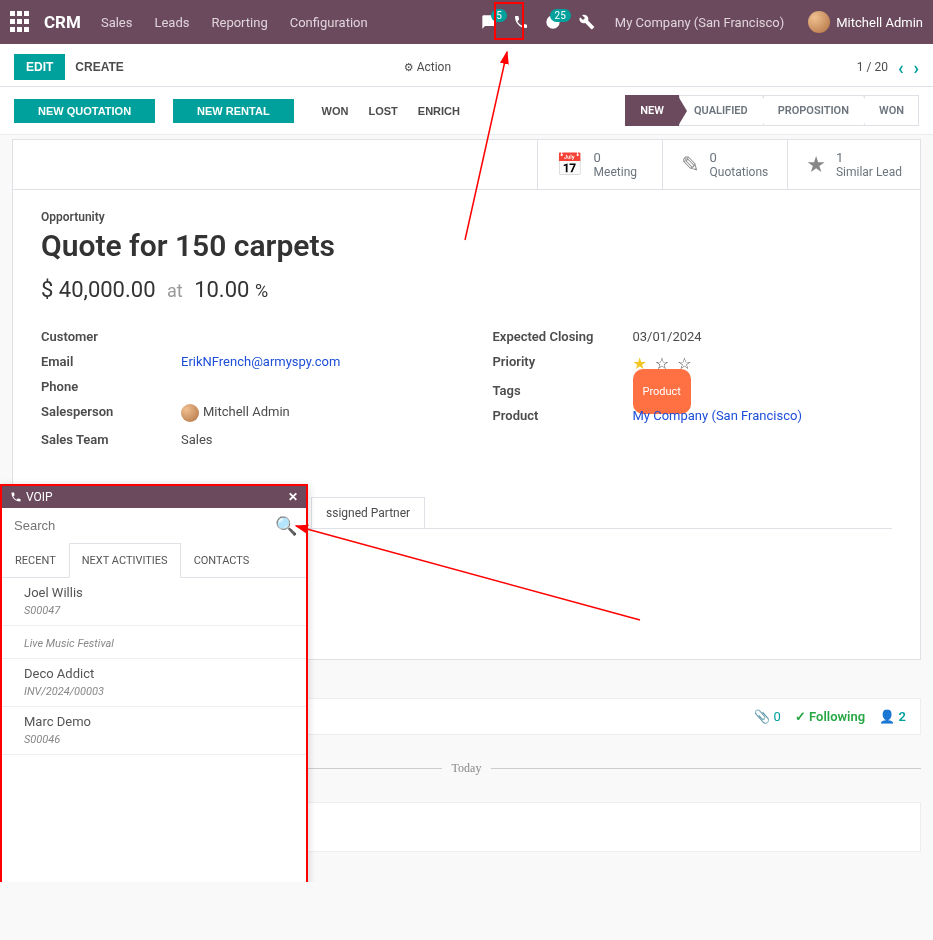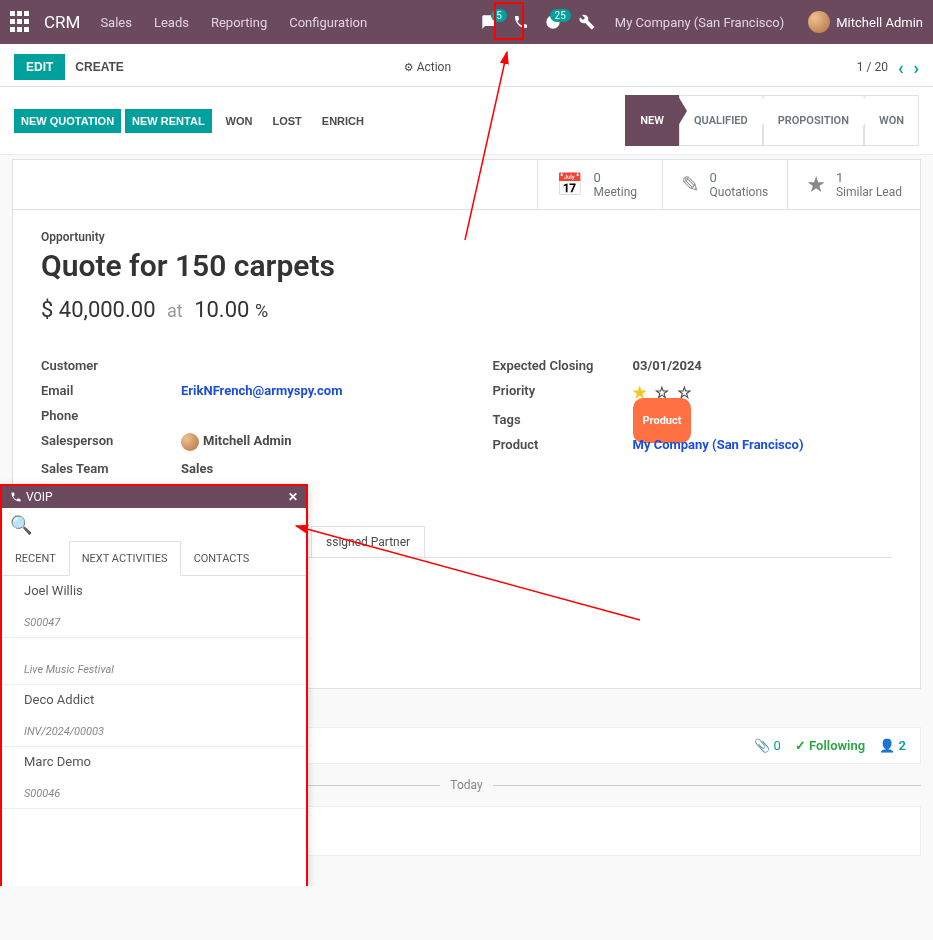--- a/index.html
+++ b/index.html
@@ -2,21 +2,21 @@
 <html><head>
 <meta charset="utf-8">
 <style>
   * { box-sizing: border-box; margin: 0; padding: 0; }
   body { font-family: -apple-system, BlinkMacSystemFont, "Segoe UI", Roboto, sans-serif; font-size: 13px; color: #4c4c4c; width: 933px; background: #f9f9f9; position: relative; }
   
   
   .navbar { background: #6b4a5e; height: 44px; display: flex; align-items: center; color: #fff; padding: 0 10px; }
   .navbar .apps-icon { width: 22px; height: 22px; display: grid; grid-template-columns: repeat(3, 5px); grid-gap: 2px; margin-right: 12px; cursor: pointer; }
   .navbar .apps-icon span { background: #fff; width: 5px; height: 5px; }
-  .navbar .brand { font-weight: 400; font-size: 17px; margin-right: 20px; }
+  .navbar .brand { font-weight: 700; font-size: 17px; margin-right: 20px; }
   .navbar .nav-link { color: #e0d4db; font-size: 13px; margin-right: 22px; cursor: pointer; }
   .navbar .spacer { flex: 1; }
   .navbar .icon-btn { position: relative; margin: 0 6px; cursor: pointer; display: flex; align-items: center; }
   .navbar .badge { background: #00a09d; color: #fff; font-size: 10px; border-radius: 9px; padding: 1px 5px; position: absolute; top: -5px; right: -10px; }
   .navbar .company { margin: 0 14px; font-size: 13px; color: #e0d4db; }
   .navbar .user { display: flex; align-items: center; gap: 6px; margin-left: 10px; }
   .navbar .avatar { width: 22px; height: 22px; border-radius: 50%; background: radial-gradient(circle at 30% 30%, #f0c090, #b07040); }
   .phone-highlight { border: 2px solid red; padding: 2px 5px; position: absolute; left: 494px; top: 2px; width: 30px; height: 38px; pointer-events: none; }
 
   
@@ -26,83 +26,83 @@
   .cb-row { display: flex; align-items: center; }
   .btn-edit { background: #00a09d; color: #fff; border: none; padding: 6px 12px; font-weight: 600; font-size: 12px; cursor: pointer; margin-right: 10px; }
   .btn-create { background: none; border: none; color: #4c4c4c; font-weight: 600; font-size: 12px; cursor: pointer; }
   .action-link { color: #4c4c4c; font-size: 12px; cursor: pointer; margin-left: 280px; }
   .action-link .gear { font-size: 11px; }
   .pager { margin-left: auto; display: flex; align-items: center; gap: 10px; color: #4c4c4c; font-size: 12px; }
   .pager .arrow { color: #00a09d; font-size: 18px; cursor: pointer; font-weight: bold; }
 
   
   .statusbar { background: #fff; padding: 8px 14px; display: flex; align-items: center; border-bottom: 1px solid #e9ecef; }
-  .btn-teal { background: #00a09d; color: #fff; border: none; padding: 6px 7px; font-weight: 600; font-size: 11px; cursor: pointer; margin-right: 4px; }
+  .btn-teal { background: #00a09d; color: #fff; border: none; padding: 6px 24px; font-weight: 600; font-size: 11px; cursor: pointer; margin-right: 18px; }
   .btn-plain { background: none; border: none; color: #4c4c4c; font-weight: 600; font-size: 11px; cursor: pointer; margin: 0 10px; }
   .stages { margin-left: auto; display: flex; }
-  .stage { padding: 18px 14px; font-size: 11px; font-weight: 600; color: #6c757d; background: #fff; border: 1px solid #dee2e6; position: relative; cursor: pointer; }
+  .stage { padding: 8px 14px; font-size: 11px; font-weight: 600; color: #6c757d; background: #fff; border: 1px solid #dee2e6; position: relative; cursor: pointer; }
   .stage.active { background: #6b4a5e; color: #fff; border-color: #6b4a5e; }
   .stage:not(:last-child)::after { content: ""; position: absolute; right: -9px; top: 0; bottom: 0; width: 0; height: 0; border-top: 15px solid transparent; border-bottom: 15px solid transparent; border-left: 9px solid #fff; z-index: 1; }
   .stage.active::after { border-left-color: #6b4a5e; }
 
   
   .sheet-wrap { padding: 4px 12px 20px 12px; }
   .sheet { background: #fff; border: 1px solid #dee2e6; }
   .smart-buttons { display: flex; border-bottom: 1px solid #dee2e6; justify-content: flex-end; }
   .smart-btn { display: flex; align-items: center; gap: 10px; padding: 10px 18px; border-left: 1px solid #dee2e6; min-width: 125px; cursor: pointer; }
   .smart-btn .sb-icon { font-size: 22px; color: #888; }
   .smart-btn .sb-text { display: flex; flex-direction: column; font-size: 12px; color: #6c757d; }
   .smart-btn .sb-num { font-size: 13px; }
 
   .sheet-body { padding: 20px 28px 30px; }
   .opp-label { font-weight: 600; font-size: 12px; color: #4c4c4c; }
   .opp-title { font-size: 30px; font-weight: 600; color: #333; margin: 4px 0 14px; }
-  .revenue-row { font-size: 22px; color: #333; margin-bottom: 36px; }
+  .revenue-row { font-size: 22px; color: #333; margin-bottom: 27px; }
   .revenue-row .at { color: #999; font-size: 18px; margin: 0 6px; }
   .revenue-row .pct { font-size: 18px; }
 
   .form-cols { display: flex; gap: 52px; }
   .form-col { flex: 1; }
   .form-row { display: flex; margin-bottom: 10px; font-size: 13px; }
   .form-row .label { width: 140px; font-weight: 600; color: #4c4c4c; }
-  .form-row .value { flex: 1; color: #4c4c4c; font-weight: bold; }
+  .form-row .value { flex: 1; color: #4c4c4c; }
   .form-row .value.link { color: #1d4ed8; cursor: pointer; }
   .tag-pill { background: #ff7043; color: #fff; border-radius: 10px; padding: 16px 10px; font-size: 11px; }
   .stars { color: #bbb; font-size: 16px; letter-spacing: 2px; }
   .stars .filled { color: #f3c623; }
   .mini-avatar { width: 18px; height: 18px; border-radius: 50%; background: radial-gradient(circle at 30% 30%, #f0c090, #b07040); display: inline-block; vertical-align: middle; margin-right: 4px; }
 
   .tabs-below { margin-top: 40px; border-bottom: 1px solid #dee2e6; display: flex; }
   .tabs-below .tab { border: 1px solid #dee2e6; border-bottom: none; padding: 8px 14px; font-size: 12px; background: #fff; margin-right: -1px; cursor: pointer; color: #4c4c4c; }
 
   
   .chatter-bar { background: #fff; margin: 18px 12px 0; border: 1px solid #eee; padding: 10px 14px; display: flex; align-items: center; font-size: 13px; }
   .chatter-bar .spacer2 { flex: 1; }
   .chatter-bar .attach { color: #00a09d; margin-right: 14px; }
   .chatter-bar .following { color: #28a745; margin-right: 14px; font-weight: 600; }
   .chatter-bar .followers { color: #00a09d; font-weight: 600; }
   .today-sep { display: flex; align-items: center; margin: 14px 12px; color: #888; font-size: 12px; }
   .today-sep hr { flex: 1; border: none; border-top: 1px solid #ccc; }
-  .today-sep span { margin: 0 10px; }
+  .today-sep span { margin: 12px 10px; font-family: Liberation Serif, serif; }
   .msg-block { background: #fff; height: 50px; margin: 0 12px 30px; border: 1px solid #eee; }
 
   
   .voip { position: absolute; left: 0; top: 484px; width: 308px; background: #fff; border: 2px solid red; box-shadow: 0 2px 8px rgba(0,0,0,0.2); font-size: 12px; }
   .voip-header { background: #6b4a5e; color: #fff; padding: 4px 8px; display: flex; align-items: center; font-size: 12px; }
   .voip-header .close { margin-left: auto; cursor: pointer; font-weight: bold; }
   .voip-search { display: flex; align-items: center; padding: 6px 8px; }
   .voip-search input { flex: 1; border: none; outline: none; font-size: 13px; padding: 4px; }
   .voip-search .mag { font-size: 18px; color: #333; cursor: pointer; }
   .voip-tabs { display: flex; border-bottom: 1px solid #dee2e6; }
   .voip-tab { flex: 0 0 auto; padding: 10px 12px; font-size: 11px; color: #555; cursor: pointer; border: 1px solid transparent; border-bottom: none; }
   .voip-tab.active { border: 1px solid #dee2e6; border-bottom: 1px solid #fff; margin-bottom: -1px; background: #fff; }
   .voip-list { }
   .voip-item { padding: 7px 22px 8px; border-bottom: 1px solid #eee; }
   .voip-item .name { color: #555; font-size: 13px; }
-  .voip-item .sub { color: #888; font-style: italic; font-size: 11px; margin-top: 18px; }
+  .voip-item .sub { color: #888; font-style: italic; font-size: 11px; margin-top: 4px; }
   .voip-footer { display: flex; align-items: center; padding: 7px 14px; background: #f1f1f1; margin-top: 150px; }
   .voip-footer .kbd { color: #888; font-size: 18px; }
   .voip-footer .call { margin: 0 auto; color: #00a09d; font-size: 20px; }
 
   
   .arrow-svg { position: absolute; pointer-events: none; }
 
   svg.icon { width: 16px; height: 16px; fill: currentColor; vertical-align: middle; }
 </style>
 </head>
@@ -283,20 +283,21 @@
 
 <div class="voip">
   <div class="voip-header">
     <svg class="icon" viewBox="0 0 24 24" style="width:12px;height:12px;margin-right:4px;">
         <path d="M6.6 10.8c1.4 2.8 3.8 5.1 6.6 6.6l2.2-2.2c.3-.3.7-.4 1-.2 1.1.4 2.4.6 3.6.6.6 0 1 .4 1 1V20c0 .6-.4 1-1 1C10.6 21 3 13.4 3 4c0-.6.4-1 1-1h3.5c.6 0 1 .4 1 1 0 1.2.2 2.5.6 3.6.1.4 0 .8-.2 1l-2.3 2.2z"></path>
       </svg>
     <span>VOIP</span>
     <span class="close">✕</span>
   </div>
   <div class="voip-search">
+    <input type="text" placeholder="Search" style="">
     <span class="mag">🔍</span>
   </div>
   <div class="voip-tabs">
     <div class="voip-tab">RECENT</div>
     <div class="voip-tab active">NEXT ACTIVITIES</div>
     <div class="voip-tab">CONTACTS</div>
   </div>
   <div class="voip-list">
     <div class="voip-item">
       <div class="name">Joel Willis</div>

